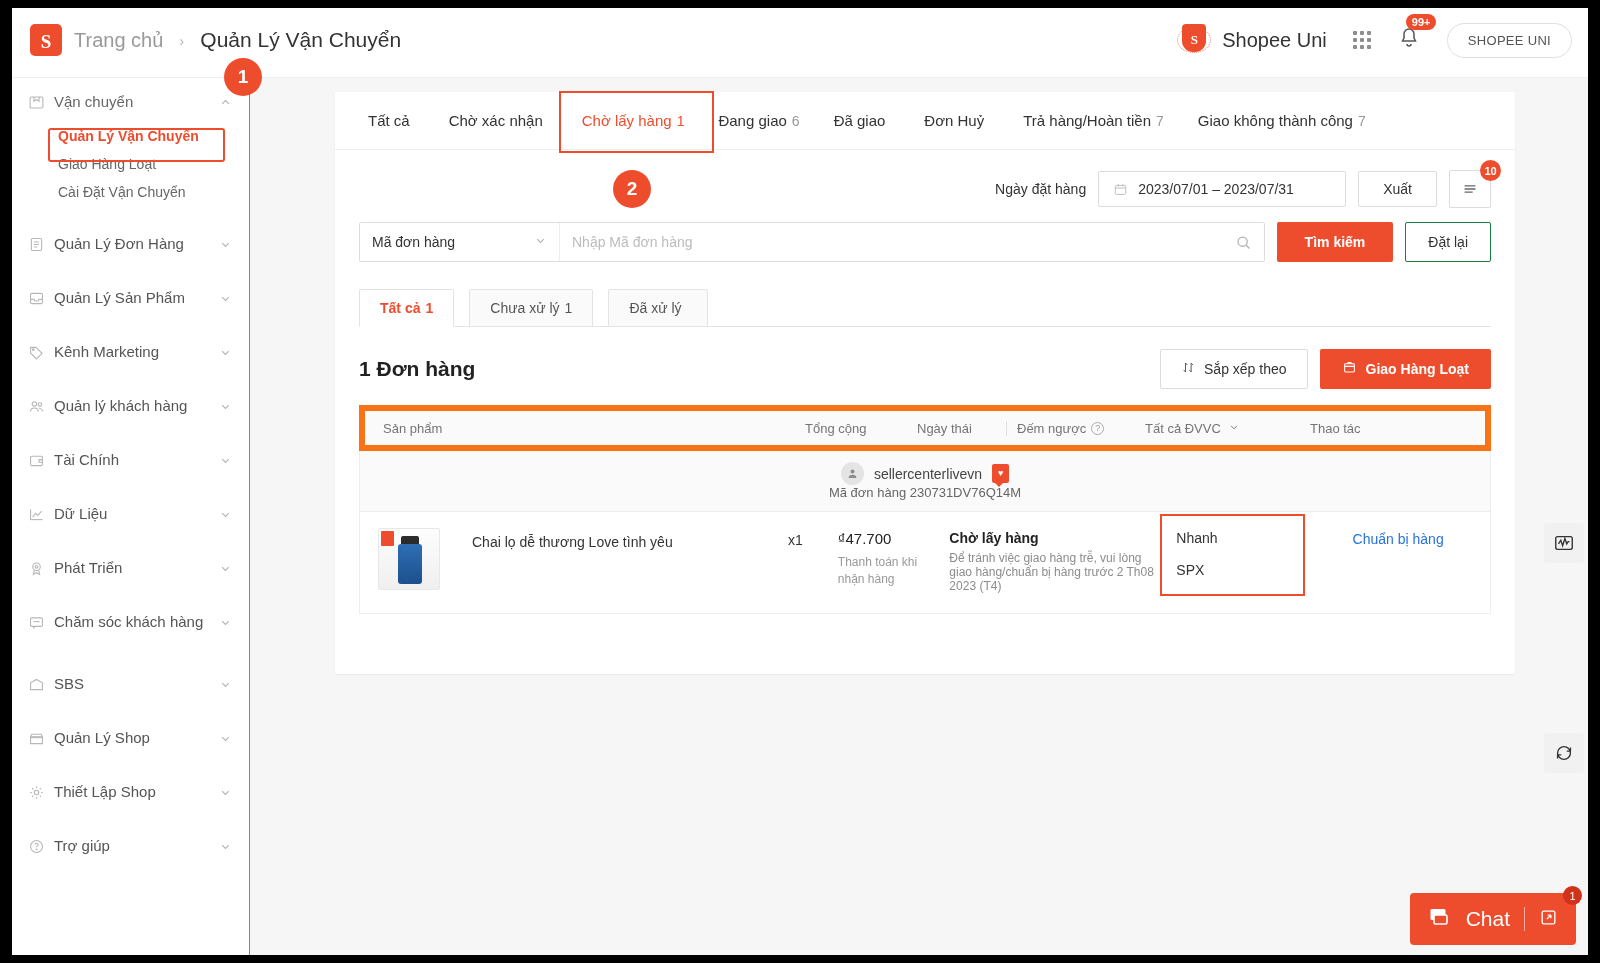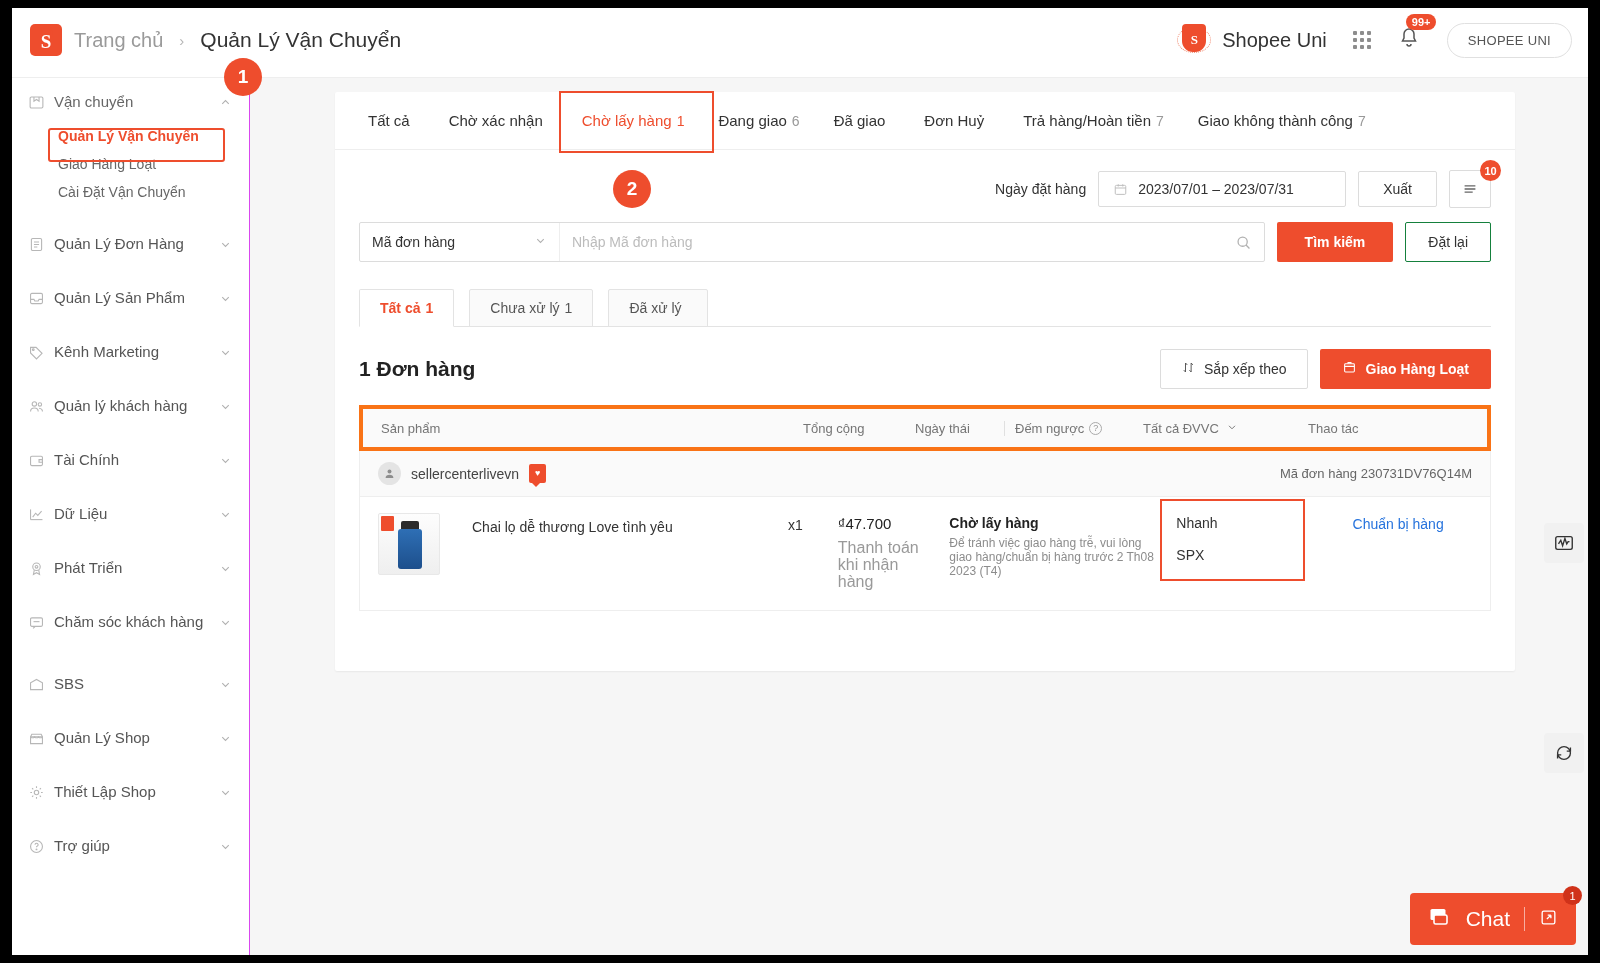--- a/index.html
+++ b/index.html
@@ -279,41 +279,42 @@
     display: flex; align-items: center; gap: 9px;
     background: #ee4d2d; color: #fff; border: none; border-radius: 2px;
     padding: 11px 22px; font-size: 14px; cursor: pointer;
     font-family: "Liberation Sans", sans-serif; font-weight: bold;
   }
 
   
   #table-wrap { padding: 16px 24px 60px 24px; }
   #thead {
     display: flex; align-items: center; background: #fafafa;
-    border: 4px solid #f97316; height: 46px; font-size: 13px;
+    border: 6px solid #f97316; height: 46px; font-size: 13px;
     color: #757575;
   }
   .th { padding: 0 10px; }
   #th-product { width: 430px; padding-left: 18px; }
   #th-total   { width: 112px; }
   #th-status  { width: 100px; border-right: 1px solid #e0e0e0; }
   #th-count   { width: 128px; display: flex; align-items: center; gap: 5px; }
   #th-carrier { width: 165px; display: flex; align-items: center; gap: 7px; cursor: pointer; }
   #th-action  { width: 120px; }
   .q-ico {
     width: 13px; height: 13px; border: 1px solid #aaa; border-radius: 50%;
     font-size: 9px; display: inline-flex; align-items: center;
     justify-content: center; color: #999;
   }
 
   #order-block { border: 1px solid #eeeeee; border-top: none; }
   #order-head {
     display: flex; align-items: center; justify-content: space-between;
     background: #fafafa; padding: 11px 18px;
     border-bottom: 1px solid #eeeeee;
+    flex-direction: column;
   }
   #order-shop { display: flex; align-items: center; gap: 10px; }
   .avatar-ico {
     width: 23px; height: 23px; border-radius: 50%; background: #e4e4e4;
     display: flex; align-items: center; justify-content: center;
     color: #8d8d8d;
   }
   #shop-name { font-size: 14px; color: #444; }
   .chat-flag {
     width: 17px; height: 19px; background: #ee4d2d; border-radius: 2px;
@@ -344,21 +345,21 @@
     background: #2b2b2b; border-radius: 2px;
   }
   #prod-thumb .corner {
     position: absolute; left: 2px; top: 2px; width: 13px; height: 15px;
     background: #ee4d2d; border-radius: 1px;
   }
   #prod-name { font-size: 14px; color: #333; line-height: 20px; padding-top: 4px; }
   #prod-qty { font-size: 14px; color: #333; padding-top: 4px; width: 40px; }
   #cell-total { width: 112px; padding-top: 2px; }
   #total-amount { font-size: 15px; color: #222; }
-  #total-note { font-size: 16px; color: #999; line-height: 17px; margin-top: 7px; }
+  #total-note { font-size: 12px; color: #999; line-height: 17px; margin-top: 7px; }
   #cell-status { width: 228px; padding-top: 2px; }
   #status-title { font-size: 14px; color: #222; font-weight: bold; }
   #status-desc { font-size: 12px; color: #8c8c8c; line-height: 14px; margin-top: 5px; }
   #cell-carrier { width: 165px; position: relative; padding-top: 2px; }
   #carrier-speed { font-size: 14px; color: #333; }
   #carrier-name { font-size: 14px; color: #333; margin-top: 16px; }
   #carrier-highlight-box {
     position: absolute; left: -6px; top: -14px;
     width: 145px; height: 82px;
     border: 2px solid #ee4d2d; pointer-events: none;

